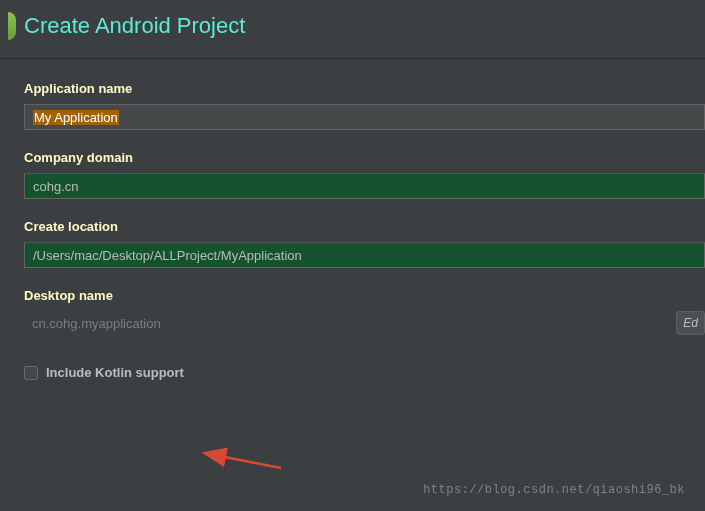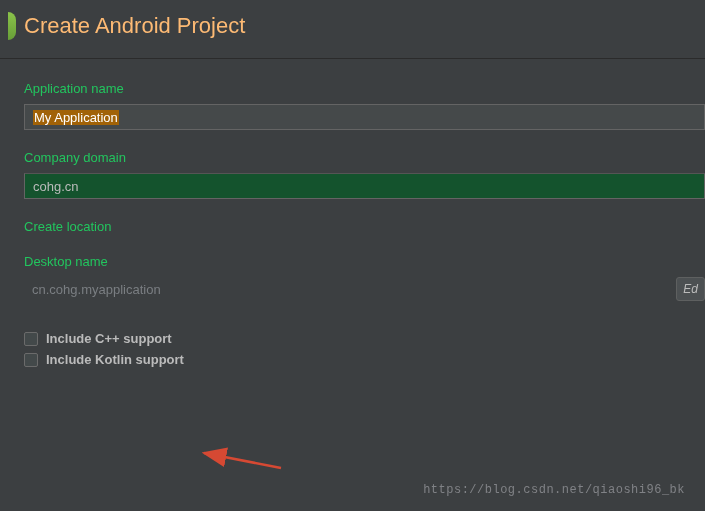--- a/index.html
+++ b/index.html
@@ -23,35 +23,35 @@
       align-items: center;
       gap: 8px;
     }
     .header-icon {
       width: 8px;
       height: 28px;
       background: linear-gradient(#8bc34a, #689f38);
       border-radius: 0 14px 14px 0;
     }
     .header-title {
-      color: #fdba74;
+      color: #5eead4;
       font-size: 22px;
       font-weight: 400;
     }
     .content {
       background: #3c3f41;
       padding: 22px 0 0 24px;
     }
     .field-group {
       margin-bottom: 20px;
     }
     .field-label {
-      color: #22c55e;
+      color: #fef9c3;
       font-size: 13px;
-      font-weight: 400;
+      font-weight: 700;
       display: block;
       margin-bottom: 8px;
     }
     .text-input {
       width: 100%;
       background: #14532d;
       border: 1px solid #646464;
       border-top: 1px solid #555;
       color: #bbbbbb;
       font-size: 13px;
@@ -151,35 +151,32 @@
     </div>
   </div>
 
   <div class="field-group">
     <label class="field-label">Company domain</label>
     <input type="text" class="text-input" value="cohg.cn" style="">
   </div>
 
   <div class="field-group">
     <label class="field-label">Create location</label>
+    <input type="text" class="text-input" value="/Users/mac/Desktop/ALLProject/MyApplication" style="">
   </div>
 
   <div class="field-group">
     <label class="field-label">Desktop name</label>
     <div class="package-row">
       <div class="package-value">cn.cohg.myapplication</div>
       <button class="edit-button">Ed</button>
     </div>
   </div>
 
   <div class="checkbox-group">
-    <div class="checkbox-row">
-      <div class="checkbox"></div>
-      <span class="checkbox-label">Include C++ support</span>
-    </div>
     <div class="checkbox-row">
       <div class="checkbox"></div>
       <span class="checkbox-label">Include Kotlin support</span>
     </div>
   </div>
 
 </div>
 
 <svg class="arrow" width="90" height="30">
   <defs>

